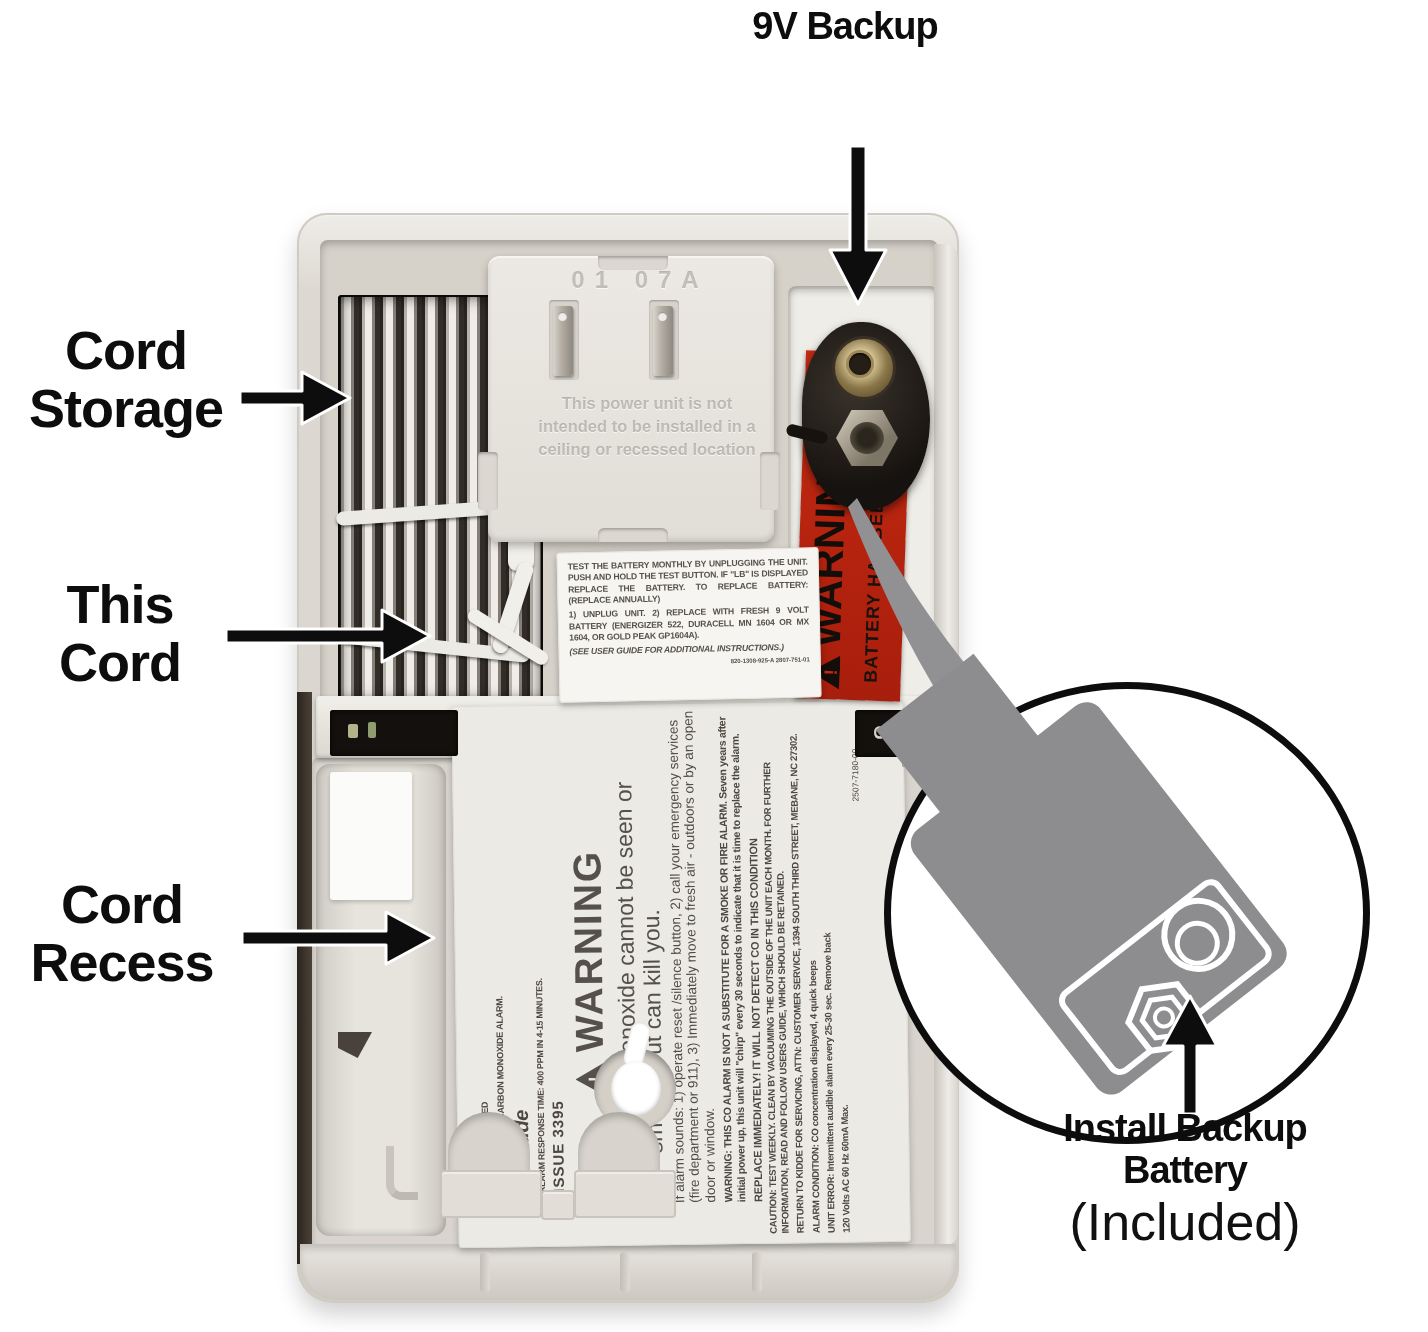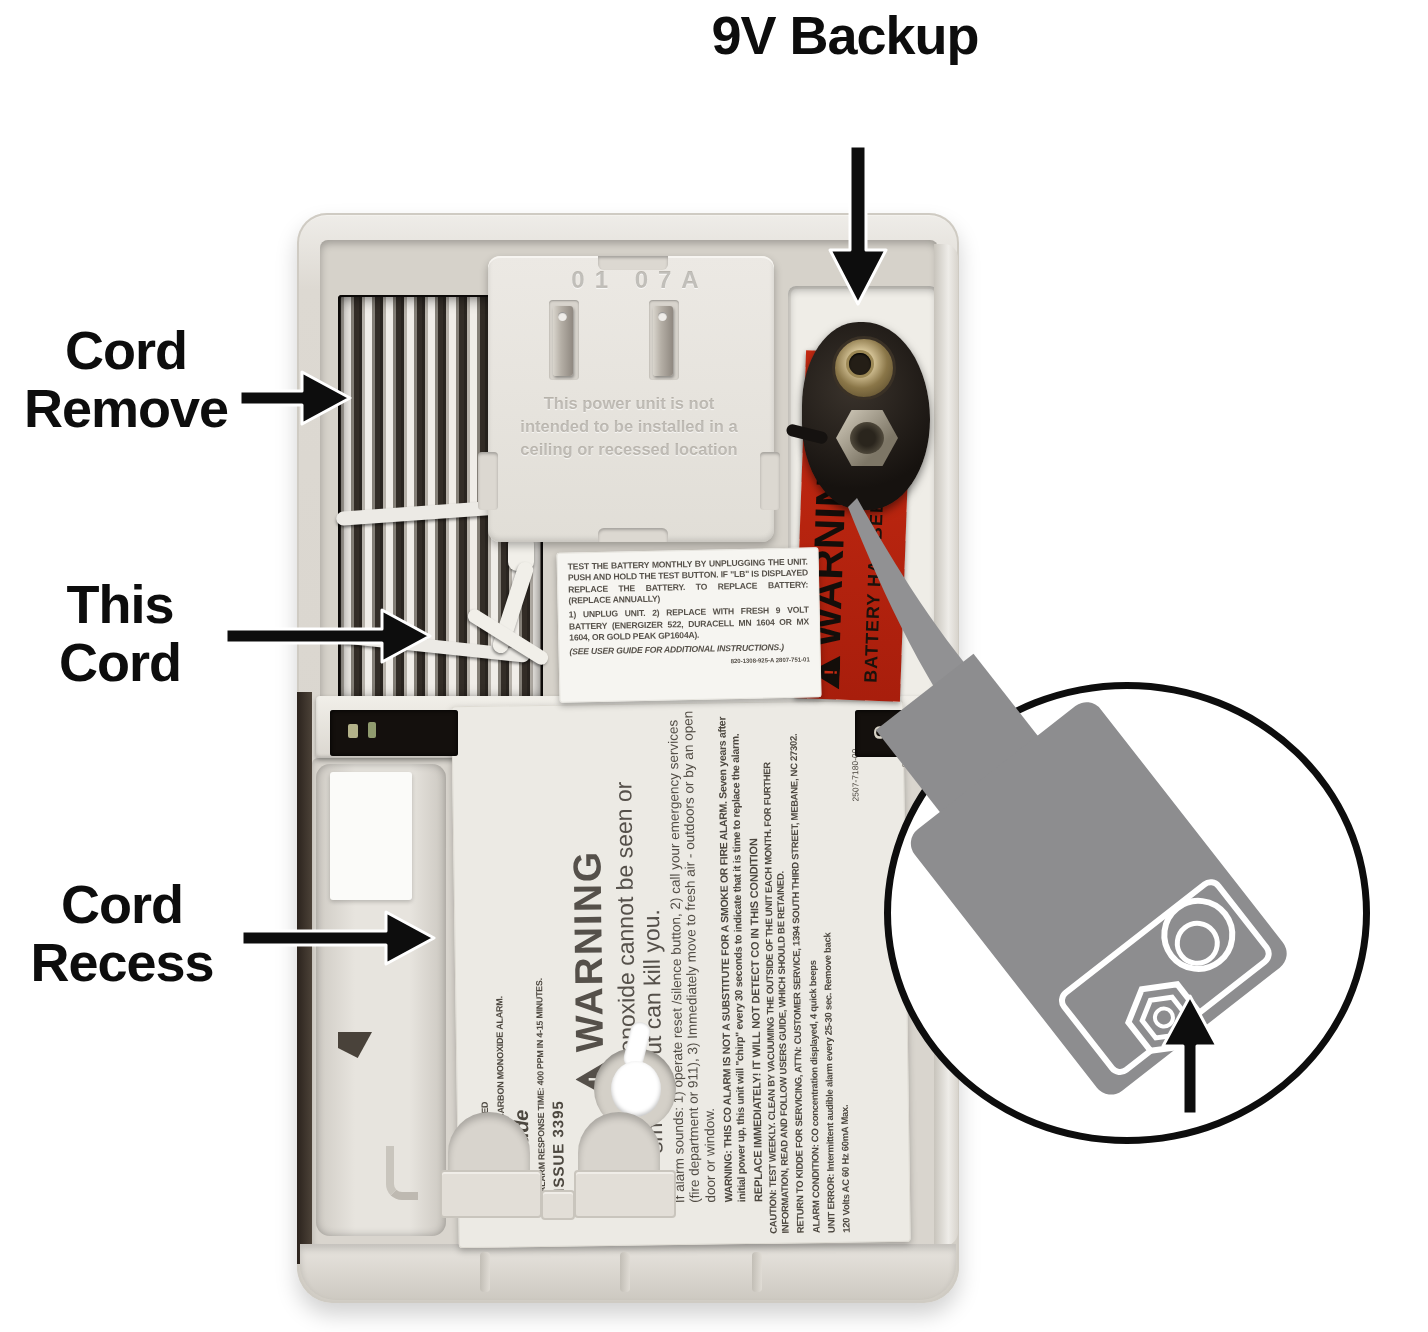--- a/index.html
+++ b/index.html
@@ -1,21 +1,21 @@
 <!DOCTYPE html>
 <html><head>
 <meta charset="utf-8">
 <style>
   html,body{margin:0;padding:0;background:#fff;}
   #stage{position:relative;width:1428px;height:1332px;background:#fff;overflow:hidden;
          font-family:"Liberation Sans",sans-serif;color:#111;}
   .abs{position:absolute;}
   
   .callout{font-weight:bold;font-size:54px;line-height:1.07;text-align:center;color:#0d0d0d;letter-spacing:-1px;}
-  .callout-big{font-weight:bold;font-size:54px;line-height:1.1;text-align:center;color:#0d0d0d;letter-spacing:-1px;}
+  .callout-big{font-weight:bold;font-size:38px;line-height:1.1;text-align:center;color:#0d0d0d;letter-spacing:-1px;}
   .included{font-weight:400;font-size:52px;}
   
   .device{left:297px;top:213px;width:662px;height:1090px;border-radius:30px 30px 36px 36px;
           background:linear-gradient(180deg,#efede9,#ddd9d2 7%,#dad6cf 55%,#d1cdc5);
           box-shadow:0 12px 22px rgba(0,0,0,.18), inset 0 0 0 2px #cfcbc3, inset 0 3px 0 #f4f2ee;}
   .inner-top{left:320px;top:240px;width:618px;height:472px;background:#d6d2ca;border-radius:8px;
           box-shadow:inset 0 3px 8px rgba(0,0,0,.28);}
   .cord-cavity{left:338px;top:295px;width:205px;height:408px;border-radius:4px;
           background:repeating-linear-gradient(90deg,#2a2520 0 3px,#b6b1a9 3px 6px,#f0ede8 6px 13px,#847f77 13px 16px,#332d27 16px 21px);
           box-shadow:inset 0 0 16px rgba(0,0,0,.85), inset 0 0 0 2px #15110e;}
@@ -155,21 +155,21 @@
   <div class="abs notch z20" style="left:478px;top:452px;width:20px;height:58px;border-radius:4px;"></div>
   <div class="abs notch z20" style="left:760px;top:452px;width:20px;height:58px;border-radius:4px;"></div>
   <div class="abs datecode z30" style="left:560px;top:266px;width:160px;text-align:center;">01 07A</div>
 
   <div class="abs prong-base z20" style="left:549px;top:300px;width:30px;height:80px;"></div>
   <div class="abs prong z30" style="left:553px;top:306px;width:20px;height:70px;"></div>
   <div class="abs prong-hole z30" style="left:558px;top:312px;width:9px;height:9px;"></div>
   <div class="abs prong-base z20" style="left:649px;top:300px;width:30px;height:80px;"></div>
   <div class="abs prong z30" style="left:653px;top:306px;width:20px;height:70px;"></div>
   <div class="abs prong-hole z30" style="left:658px;top:312px;width:9px;height:9px;"></div>
-  <div class="abs embossed z30" style="left:516px;top:392px;width:226px;">This power unit is not intended to be installed in a ceiling or recessed location</div>
+  <div class="abs embossed z30" style="left:534px;top:392px;width:226px;">This power unit is not intended to be installed in a ceiling or recessed location</div>
 
   <div class="abs chamber z20"></div>
   <div class="abs ribbon z30">
     <div class="abs" style="left:6px;top:338px;">
       <div class="rib-warn">
           <span class="tri">!</span>
           <span>WARNING</span>
         </div>
     </div>
     <div class="abs" style="left:66px;top:330px;">
@@ -277,27 +277,32 @@
     <polygon points="242,931 386,931 386,912 434,938 386,964 386,945 242,945" fill="#0d0d0d" stroke="#ffffff" stroke-width="3" stroke-linejoin="round"></polygon>
     <polygon points="1183,1114 1183,1046 1163,1046 1190,996 1217,1046 1197,1046 1197,1114" fill="#0d0d0d" stroke="#ffffff" stroke-width="3" stroke-linejoin="round"></polygon>
   </svg>
 
   <div class="abs z70" style="left:520px;top:6px;width:650px;text-align:center;">
     <div class="callout-big">9V Backup</div>
   </div>
 
   <div class="abs callout z70" style="left:0px;top:322px;width:252px;">
     <div>Cord</div>
-    <div>Remove</div>
+    <div>Storage</div>
   </div>
 
   <div class="abs callout z70" style="left:8px;top:576px;width:224px;">
     <div>This</div>
     <div>Cord</div>
   </div>
 
   <div class="abs callout z70" style="left:0px;top:876px;width:244px;">
     <div>Cord</div>
     <div>Recess</div>
   </div>
 
+  <div class="abs z70" style="left:950px;top:1108px;width:470px;text-align:center;">
+    <div class="callout-big">Install Backup</div>
+    <div class="callout-big">Battery</div>
+    <div class="included">(Included)</div>
+  </div>
 
 </div>
 
 </body></html>

